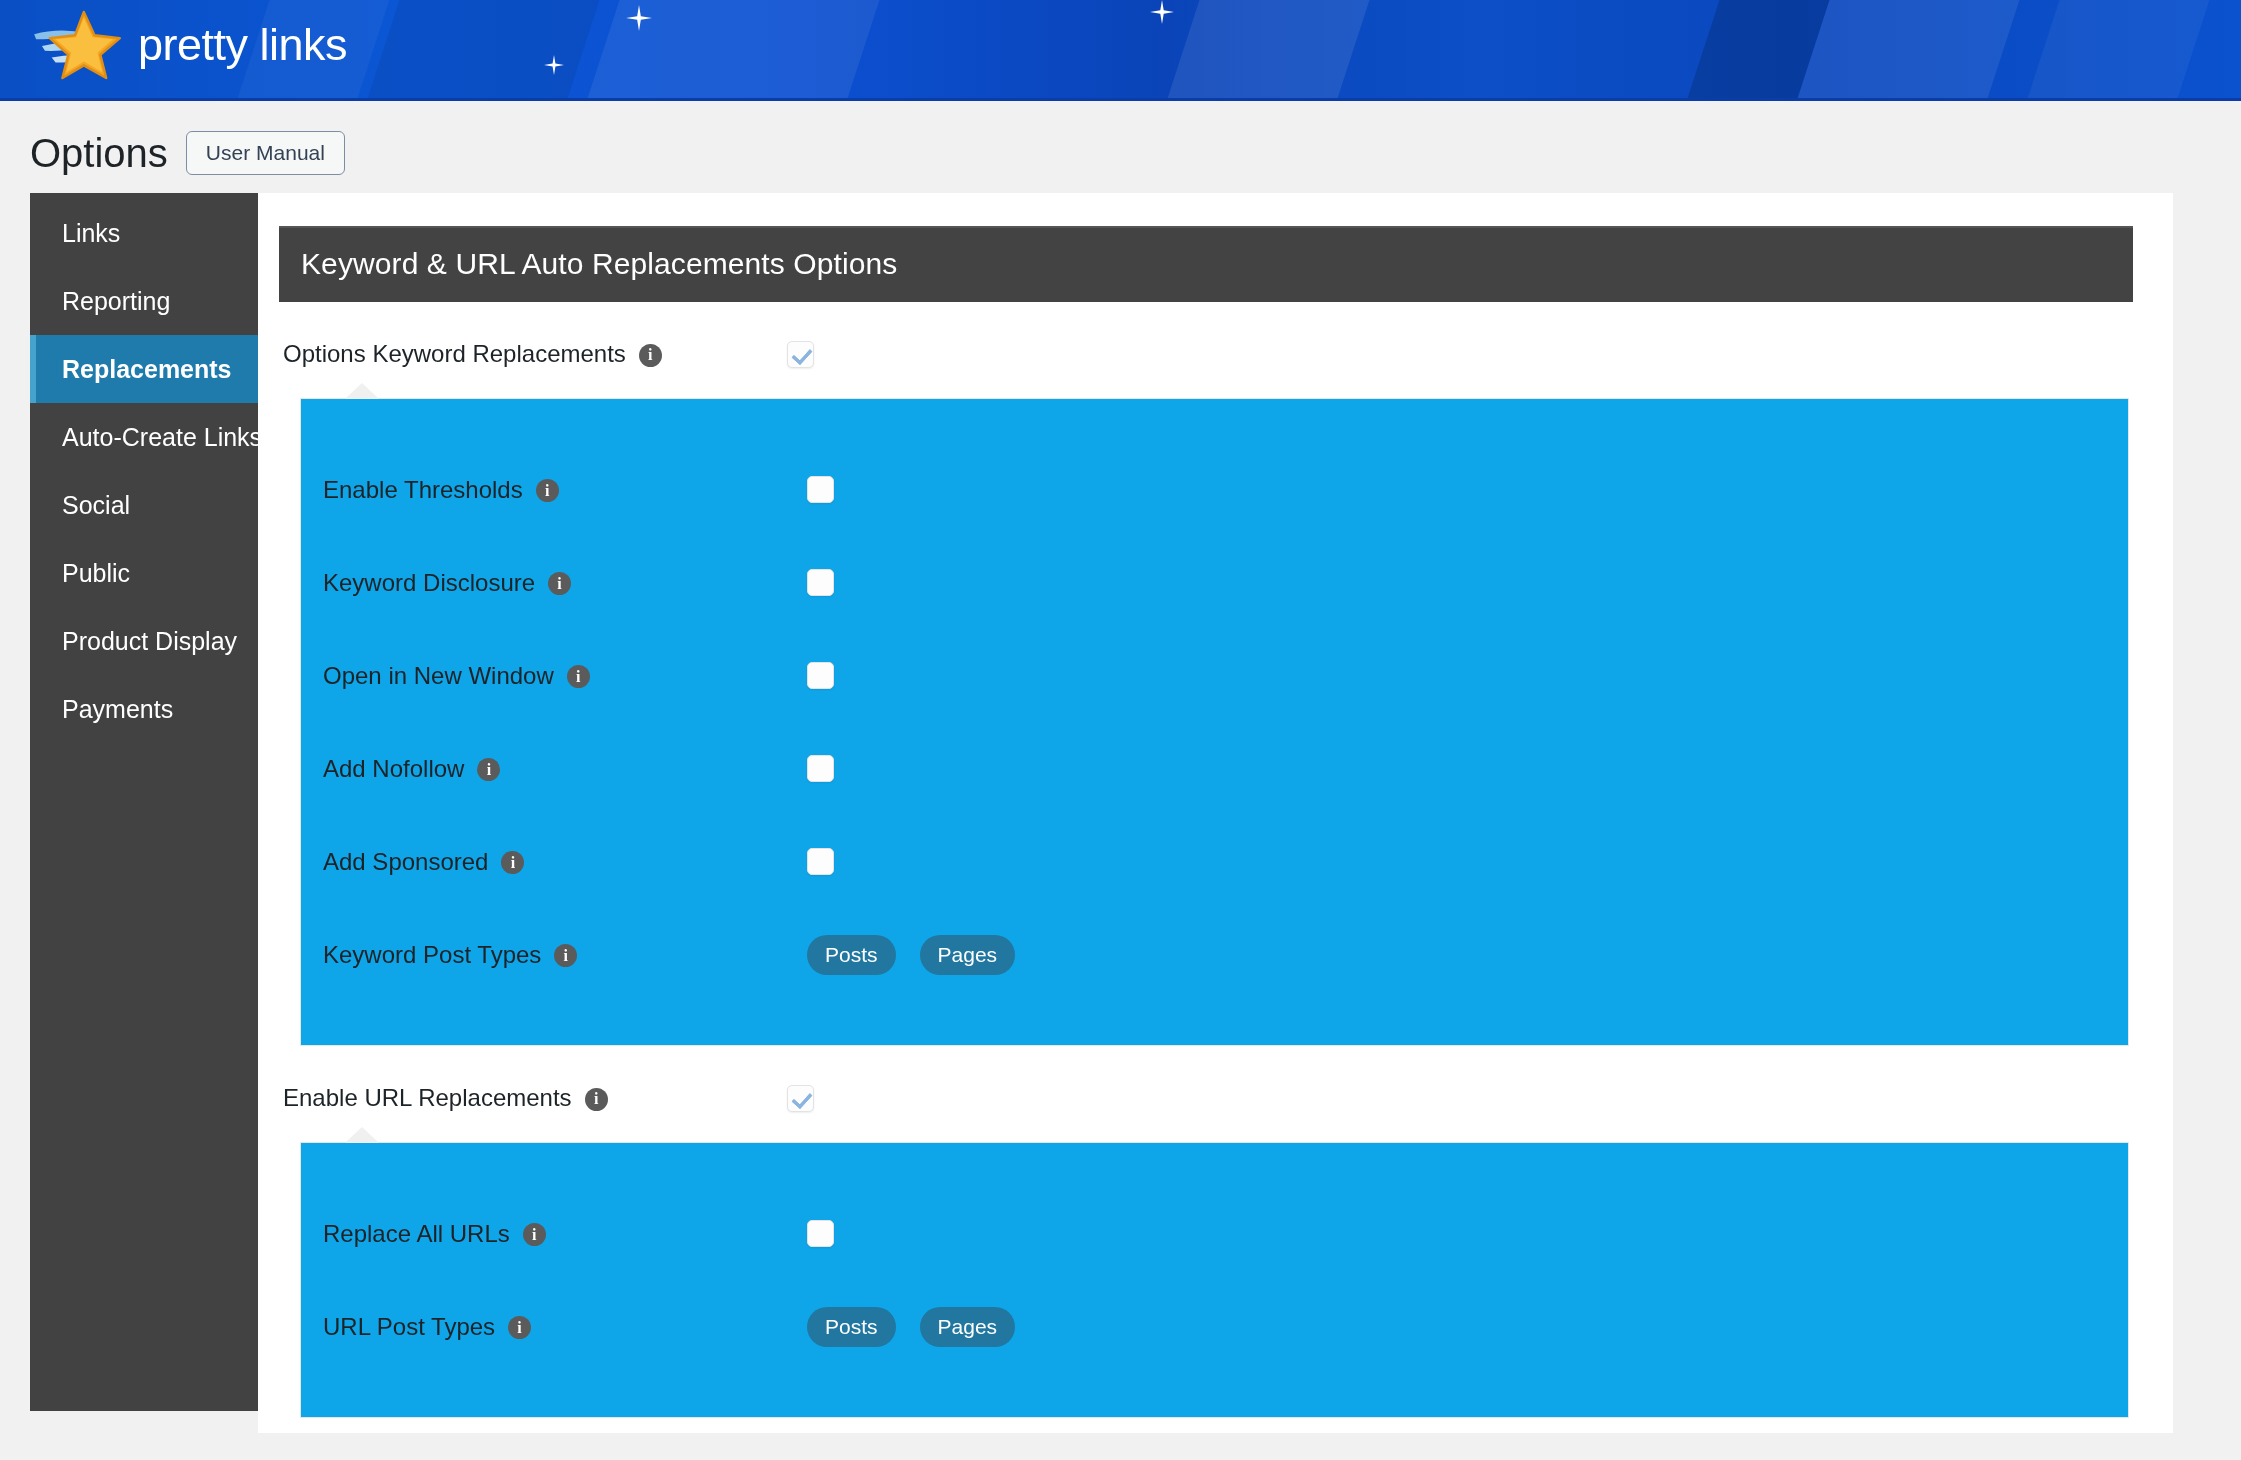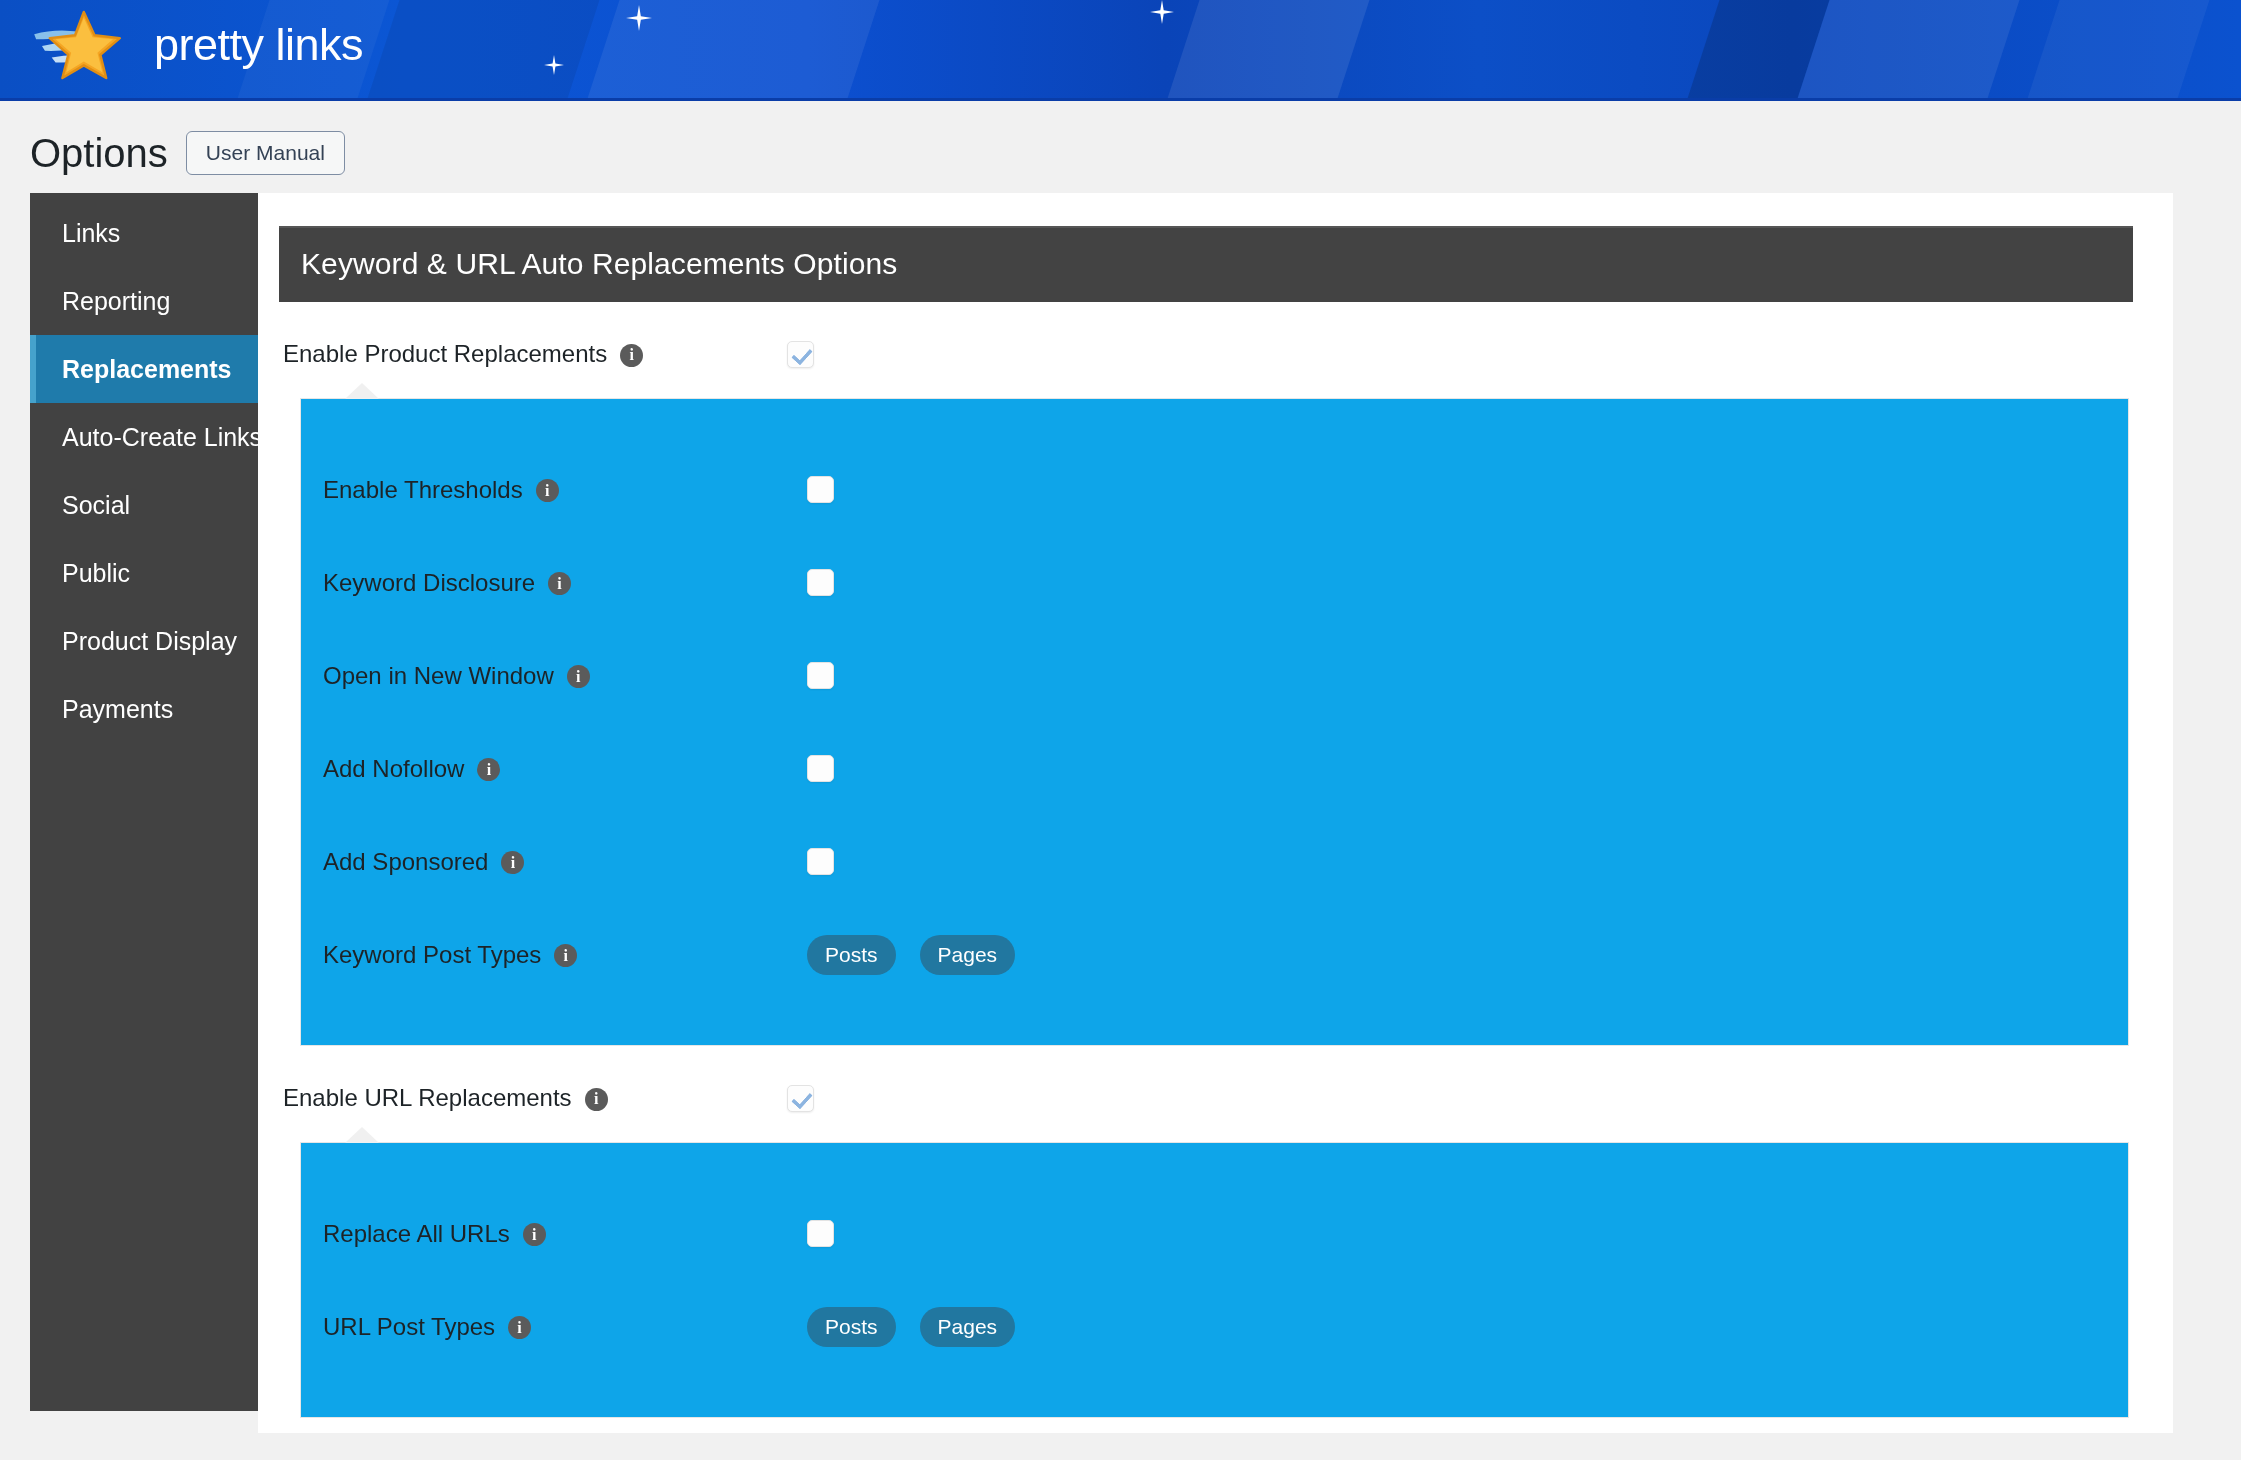--- a/index.html
+++ b/index.html
@@ -27,21 +27,21 @@
     top: -40px;
     height: 200px;
     transform: skewX(-18deg);
   }
   .logo-wrap {
     position: absolute;
     left: 30px;
     top: 8px;
     display: flex;
     align-items: center;
-    gap: 30px;
+    gap: 14px;
     z-index: 5;
   }
   .logo-mark { width: 94px; height: 72px; display: block; }
   .logo-text {
     color: #ffffff;
     font-size: 45px;
     font-weight: 400;
     letter-spacing: -0.5px;
     line-height: 1;
     white-space: nowrap;
@@ -290,21 +290,21 @@
       <div class="side-item">Payments</div>
     </nav>
 
   <section class="main-card">
     <div class="card-inner">
 
       <div class="section-head">Keyword &amp; URL Auto Replacements Options</div>
 
       <div class="toplevel-row">
         <span class="toplevel-label">
-          <span>Enable Product Replacements</span>
+          <span>Options Keyword Replacements</span>
           <span class="info-icon">i</span>
         </span>
         <span class="cbox checked"></span>
       </div>
 
       <div class="sub-panel" id="keyword-panel">
           <div class="sub-row">
             <span class="sub-label">
               <span>Enable Thresholds</span>
               <span class="info-icon">i</span>

